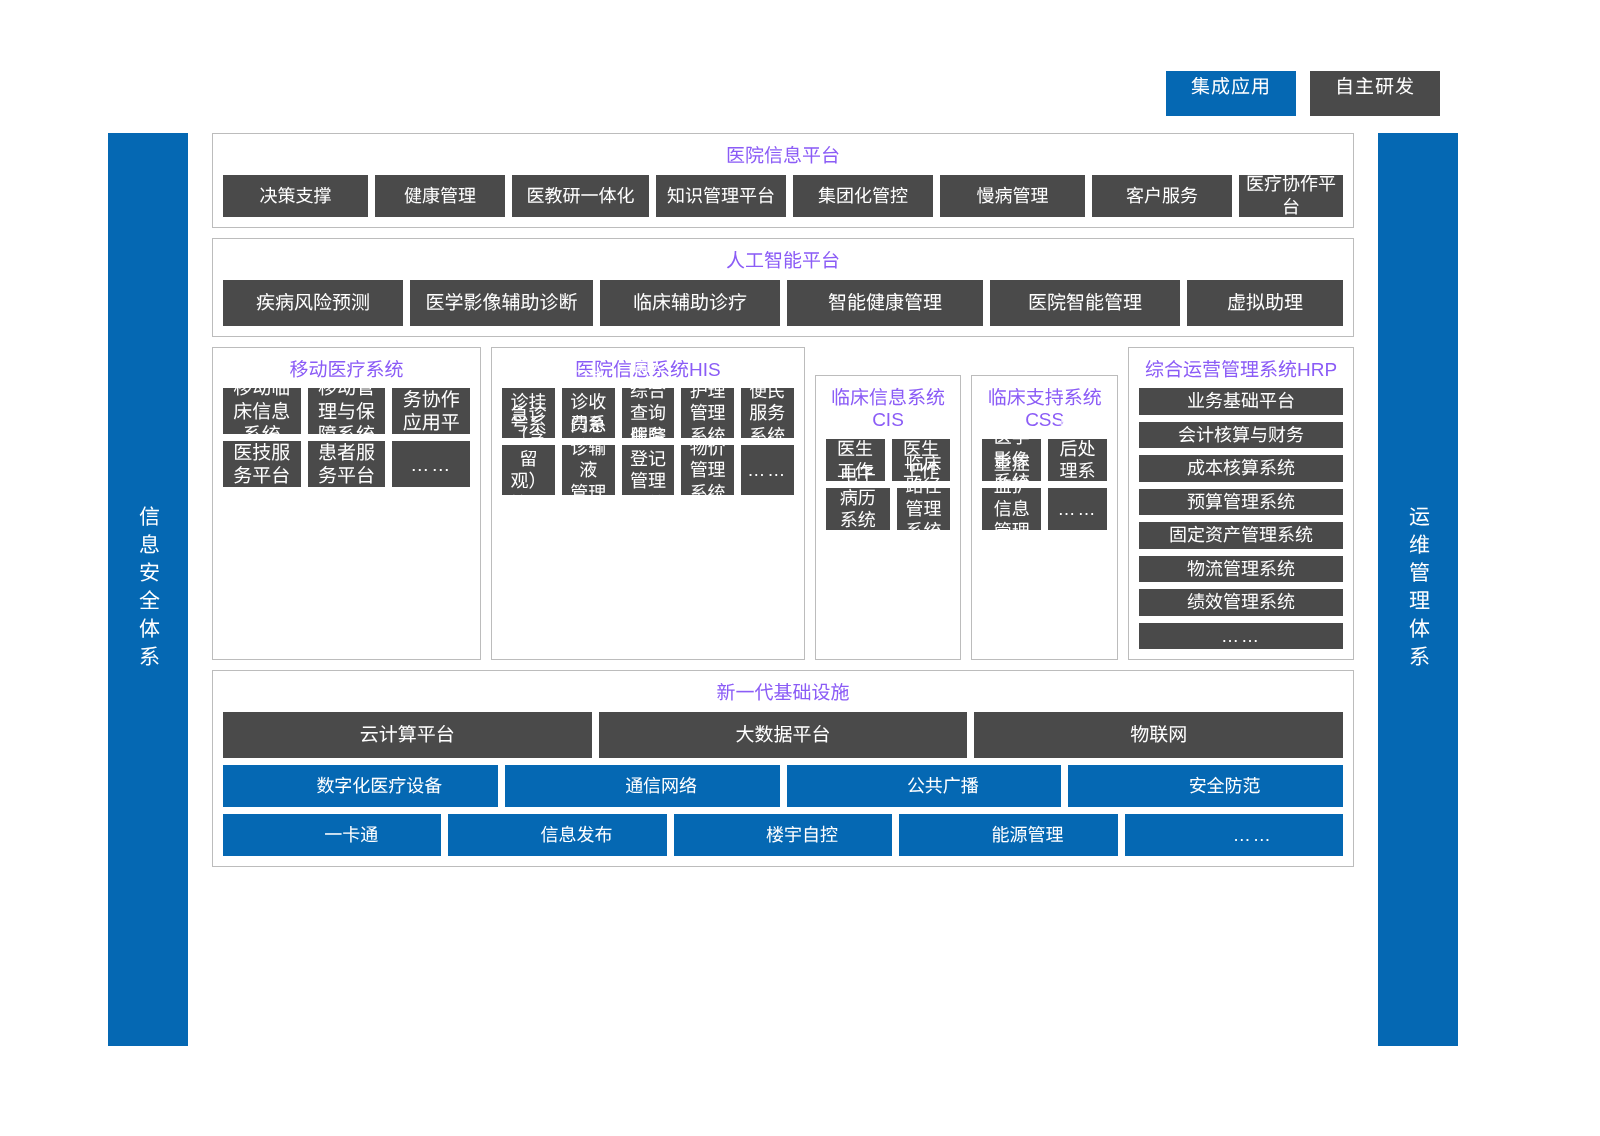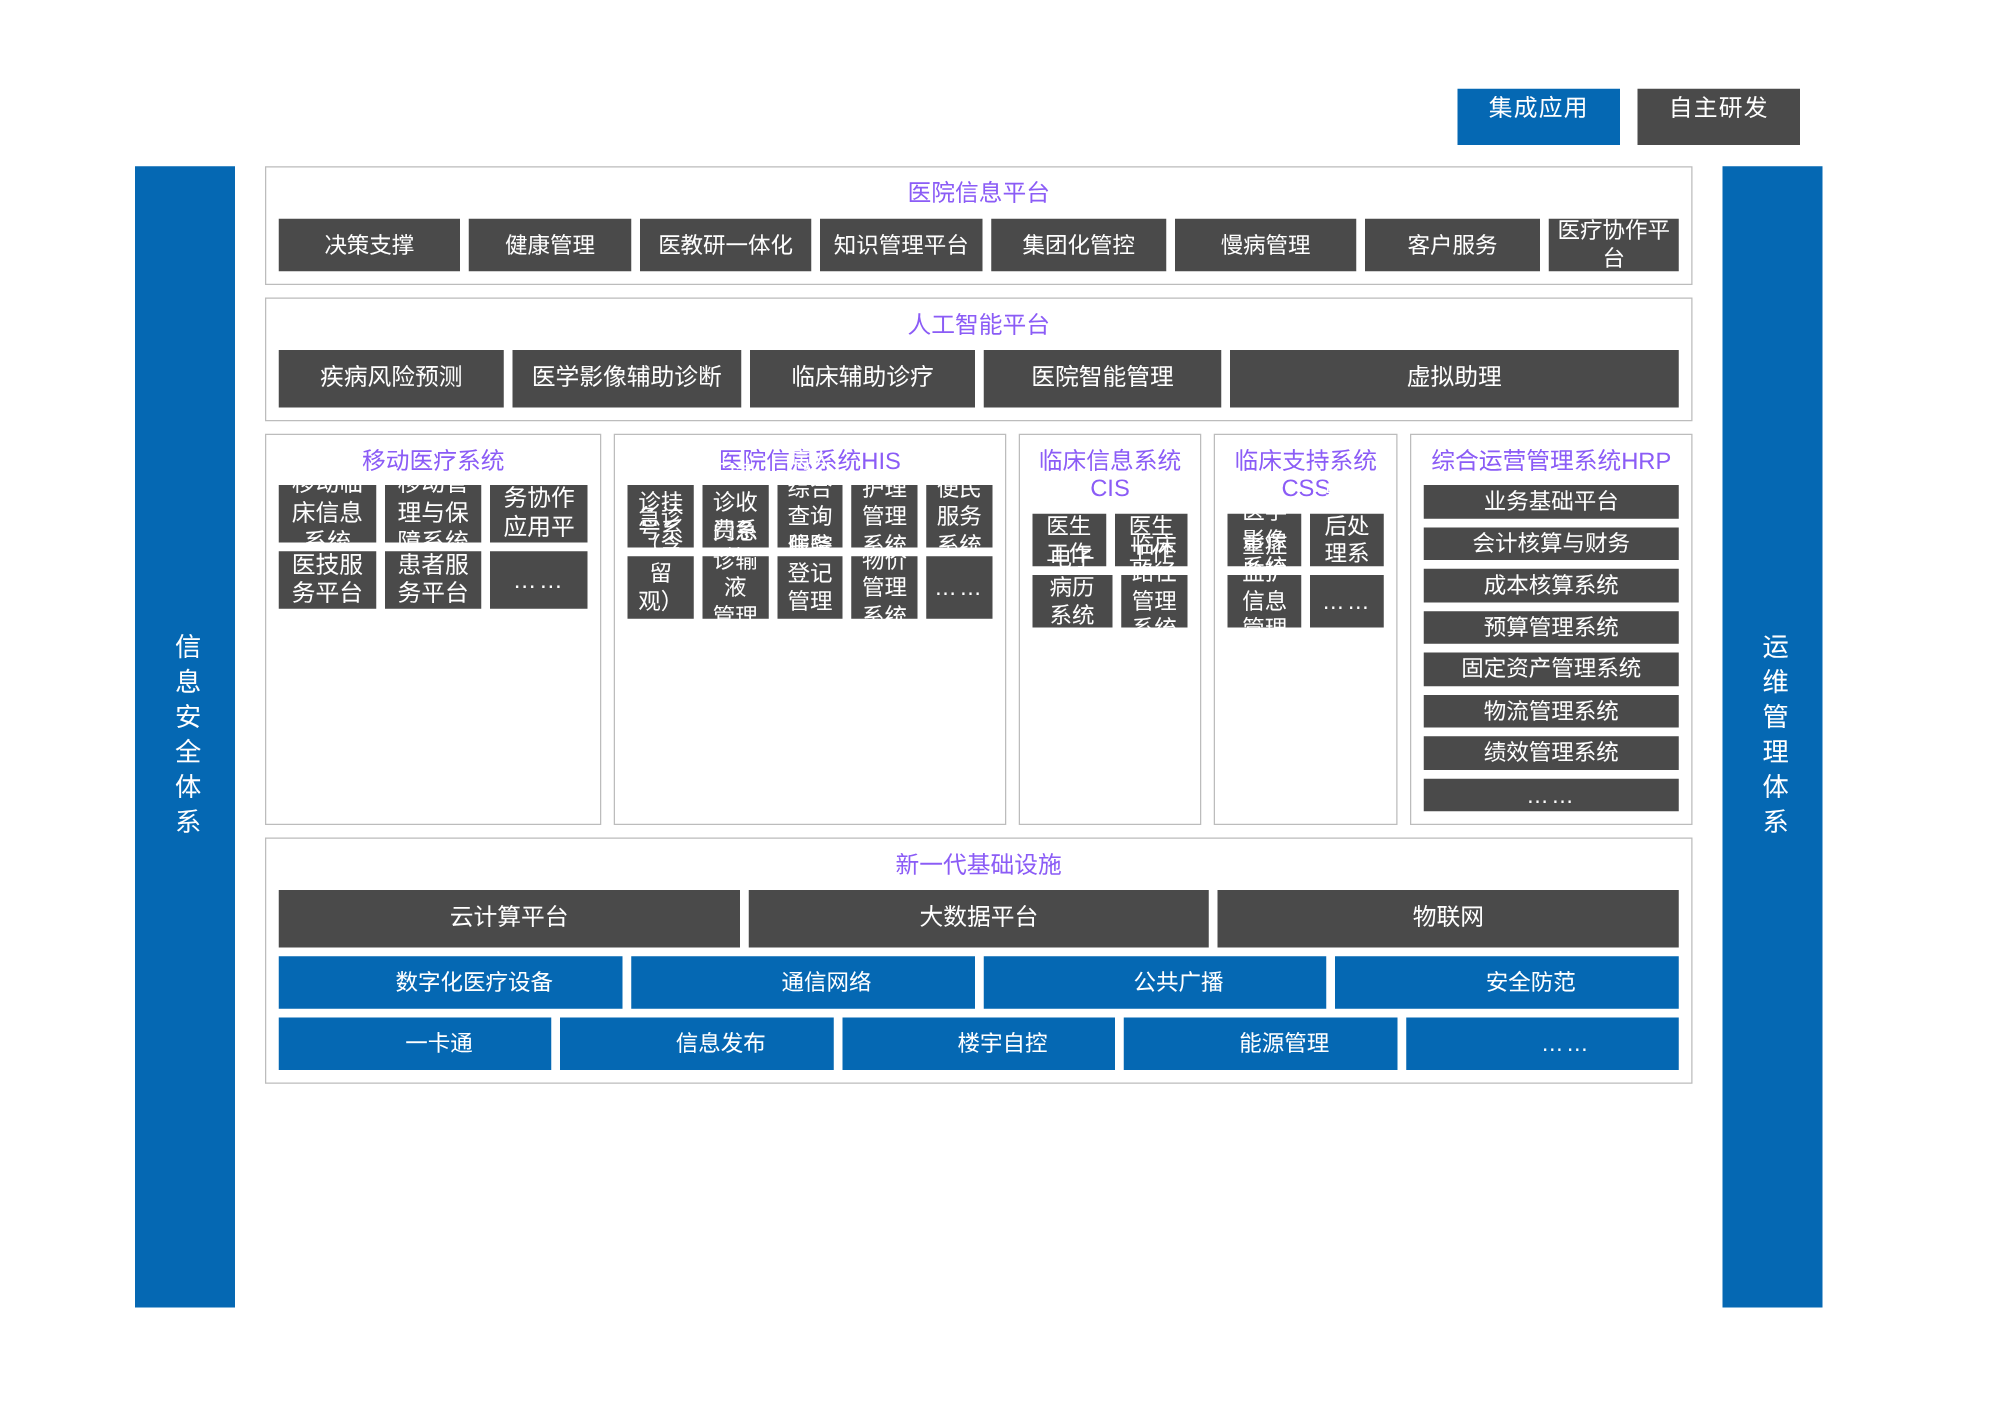--- a/index.html
+++ b/index.html
@@ -132,21 +132,21 @@
     flex-direction: column;
     gap: 7px;
     flex: 1 1 auto;
   }
   .hrp-list .cell { height: 44px; font-size: 18px; }
 
   .panel-mobile .cell { height: 46px; font-size: 19px; }
   .panel-his .cell { height: 50px; font-size: 18px; }
 
   .cis-css-zone { display: flex; gap: 10px; }
-  .cis-css-zone > .panel { flex: 1 1 0; min-width: 0; }
+  .cis-css-zone > .panel { flex: 1 1 0; min-width: 0; margin-top: 28px; }
   .panel-cis .cell, .panel-css .cell { height: 42px; font-size: 18px; }
 
   .panel-infra .infra-top .cell { height: 46px; font-size: 19px; }
   .panel-infra .infra-blue .cell { height: 42px; font-size: 18px; padding-left: 44px; }
 </style>
 </head>
 <body>
 
 <div class="legend">
   <div class="legend-chip blue">
@@ -178,20 +178,21 @@
         <div class="cell" style="flex:1 1 auto">医疗协作平台</div>
       </div>
     </div>
 
     <div class="panel panel-ai">
       <div class="panel-title">人工智能平台</div>
       <div class="row">
         <div class="cell" style="flex:0 0 180px">疾病风险预测</div>
         <div class="cell" style="flex:0 0 183px">医学影像辅助诊断</div>
         <div class="cell" style="flex:0 0 180px">临床辅助诊疗</div>
+        <div class="cell" style="flex:0 0 196px">智能健康管理</div>
         <div class="cell" style="flex:0 0 190px">医院智能管理</div>
         <div class="cell" style="flex:1 1 auto">虚拟助理</div>
       </div>
     </div>
 
     <div class="mid-zone">
 
       <div class="mid-left">
 
         <div class="panel panel-mobile">

